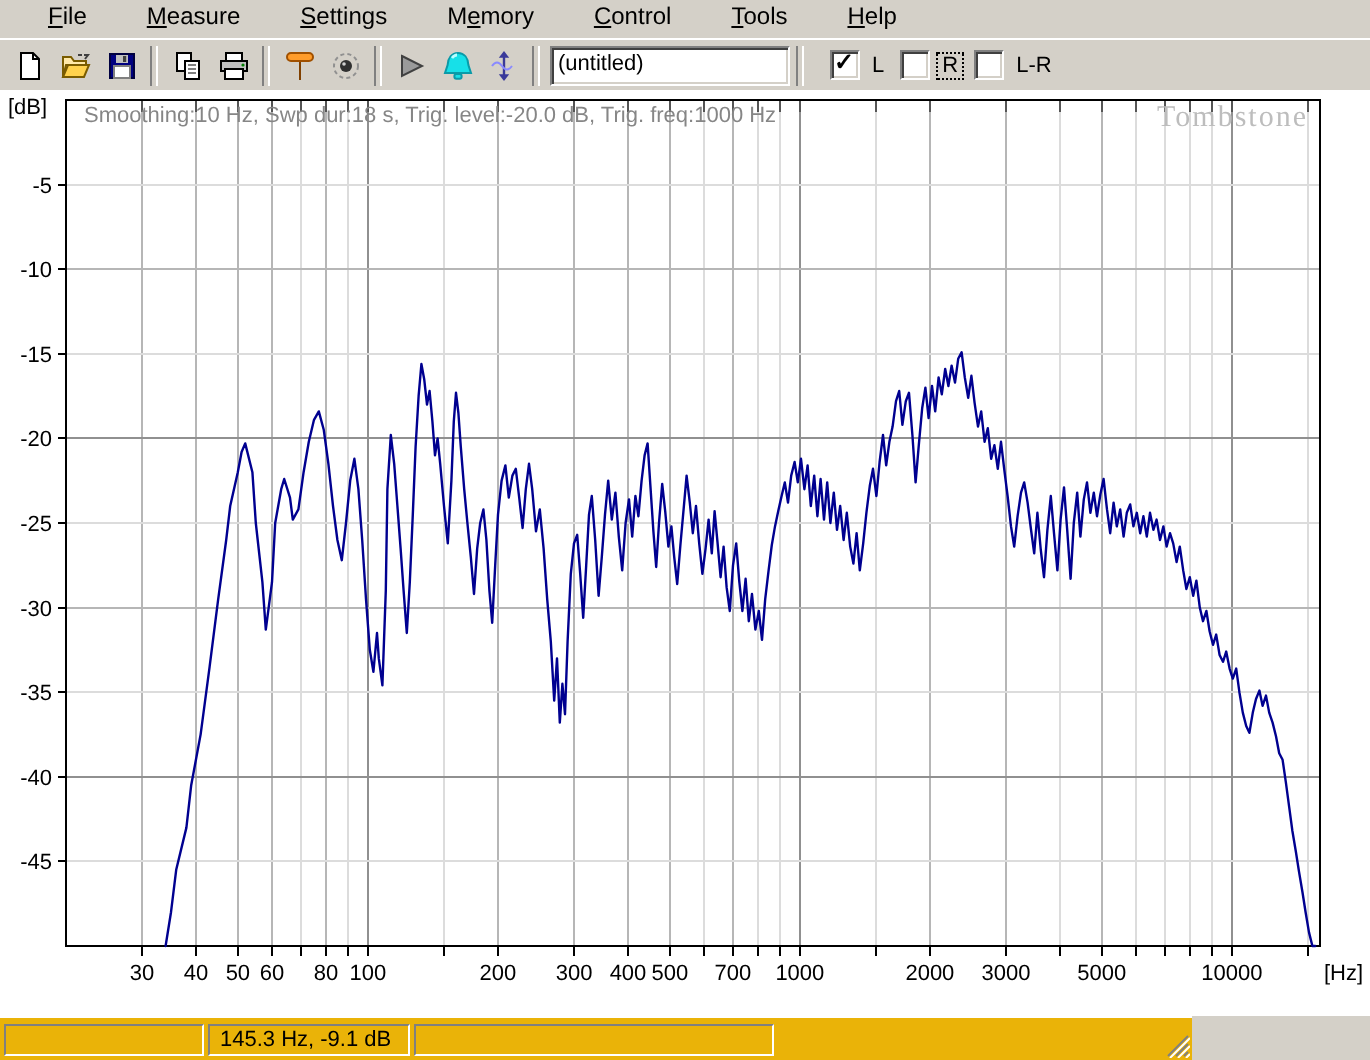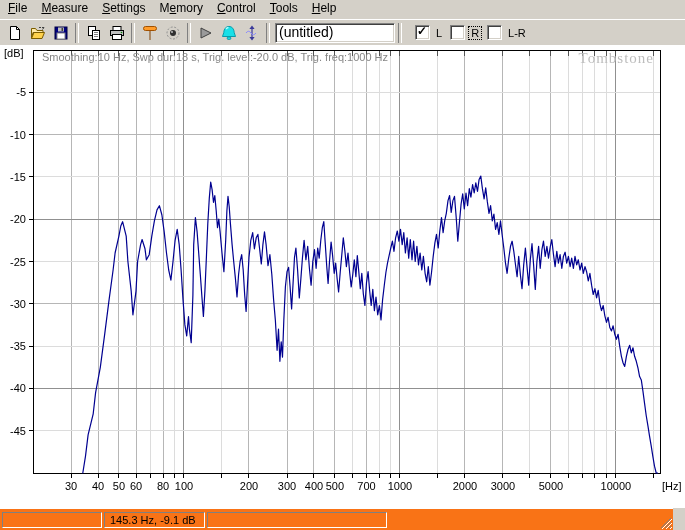--- a/index.html
+++ b/index.html
@@ -3,46 +3,46 @@
 <meta charset="utf-8">
 <style>
   html,body{margin:0;padding:0;background:#d4d0c8;}
   .app{position:relative;width:685px;height:530px;background:#d4d0c8;
        font-family:"Liberation Sans",sans-serif;overflow:hidden;
        -webkit-font-smoothing:none;}
   
   .menubar{position:absolute;left:0;top:0;width:685px;height:19px;
            display:flex;align-items:center;padding-left:1px;box-sizing:border-box;
            font-size:12px;color:#000;background:#d4d0c8;}
-  .menu-item{padding:0 7px 3px 7px;cursor:default;white-space:nowrap;}
+  .menu-item{padding:0 7px 3px 7px;cursor:default;white-space:nowrap;margin-left:16px;}
   .menu-item u{text-decoration:underline;}
   
   .toolbar{position:absolute;left:0;top:19px;width:685px;height:26px;
            background:#d4d0c8;border-top:1px solid #ffffff;
            display:flex;align-items:center;padding-left:3px;box-sizing:border-box;}
   .tb-btn{width:23px;height:22px;flex:0 0 auto;background:transparent;border:1px solid transparent;
           padding:0;margin:0;display:flex;align-items:center;justify-content:center;}
   .tb-sep{width:2px;height:20px;flex:0 0 auto;border-left:1px solid #808080;border-right:1px solid #ffffff;margin:0 3px;}
   .tb-field{width:112px;height:15px;flex:0 0 auto;margin-left:2px;font-family:"Liberation Sans",sans-serif;
-            font-size:14px;padding:1px 3px 2px 3px;background:#fff;color:#000;
+            font-size:11px;padding:1px 3px 2px 3px;background:#fff;color:#000;
             border:1px solid #808080;border-bottom-color:#fff;border-right-color:#fff;
             box-shadow:inset 1px 1px 0 #404040, inset -1px -1px 0 #d4d0c8;outline:none;}
   .toggle-group{display:flex;align-items:center;margin-left:4px;}
   .checkbox{width:13px;height:13px;background:#fff;margin:0 4px 0 6px;position:relative;flex:0 0 auto;
             border:1px solid #808080;border-bottom-color:#fff;border-right-color:#fff;
             box-shadow:inset 1px 1px 0 #404040, inset -1px -1px 0 #d4d0c8;}
   .checkbox .mark{position:absolute;left:1px;top:-1px;font-size:12px;font-weight:bold;color:#000;display:none;line-height:13px;}
   .checkbox.checked .mark{display:block;}
   .toggle-label{font-size:11px;color:#000;padding:0 2px;}
   .toggle-label.focused{outline:1px dotted #000;}
   
   .client{position:absolute;left:0;top:45px;width:685px;height:463px;background:#ffffff;}
   .client svg{position:absolute;left:0;top:0;}
   
-  .statusbar{position:absolute;left:0;top:508px;width:673px;height:22px;background:#f97316;
+  .statusbar{position:absolute;left:0;top:508px;width:596px;height:22px;background:#eab308;
              border-top:1px solid #ffffff;box-sizing:border-box;}
   .sb-panel{position:absolute;top:3px;height:16px;box-sizing:border-box;font-size:11px;color:#000;
             line-height:14px;padding-left:5px;white-space:nowrap;overflow:hidden;
             border:1px solid;border-color:#808080 #ffffff #ffffff #808080;}
   .sb-grip{position:absolute;right:1px;bottom:1px;width:13px;height:13px;}
 </style>
 </head>
 <body>
 
 <div class="app">

